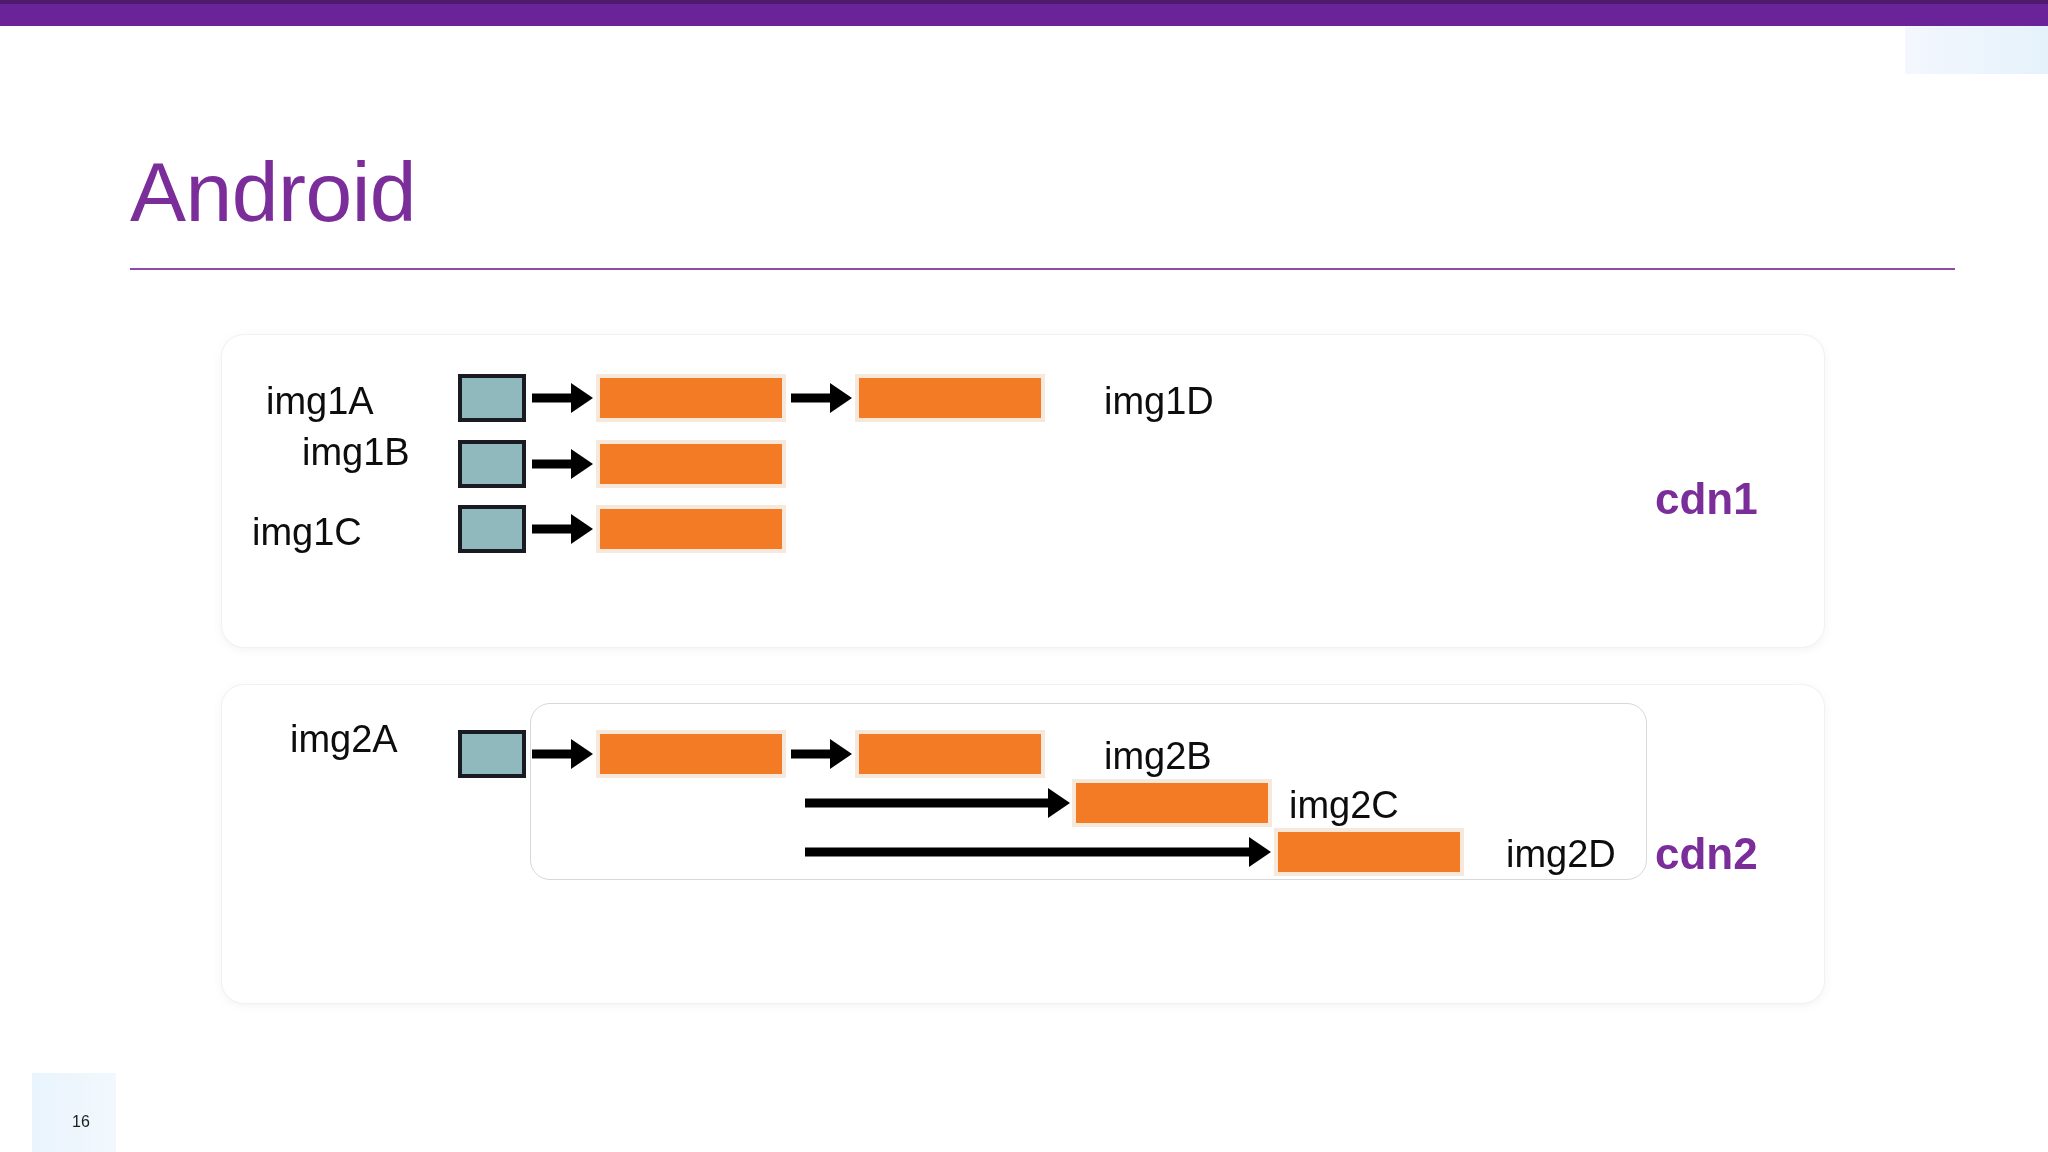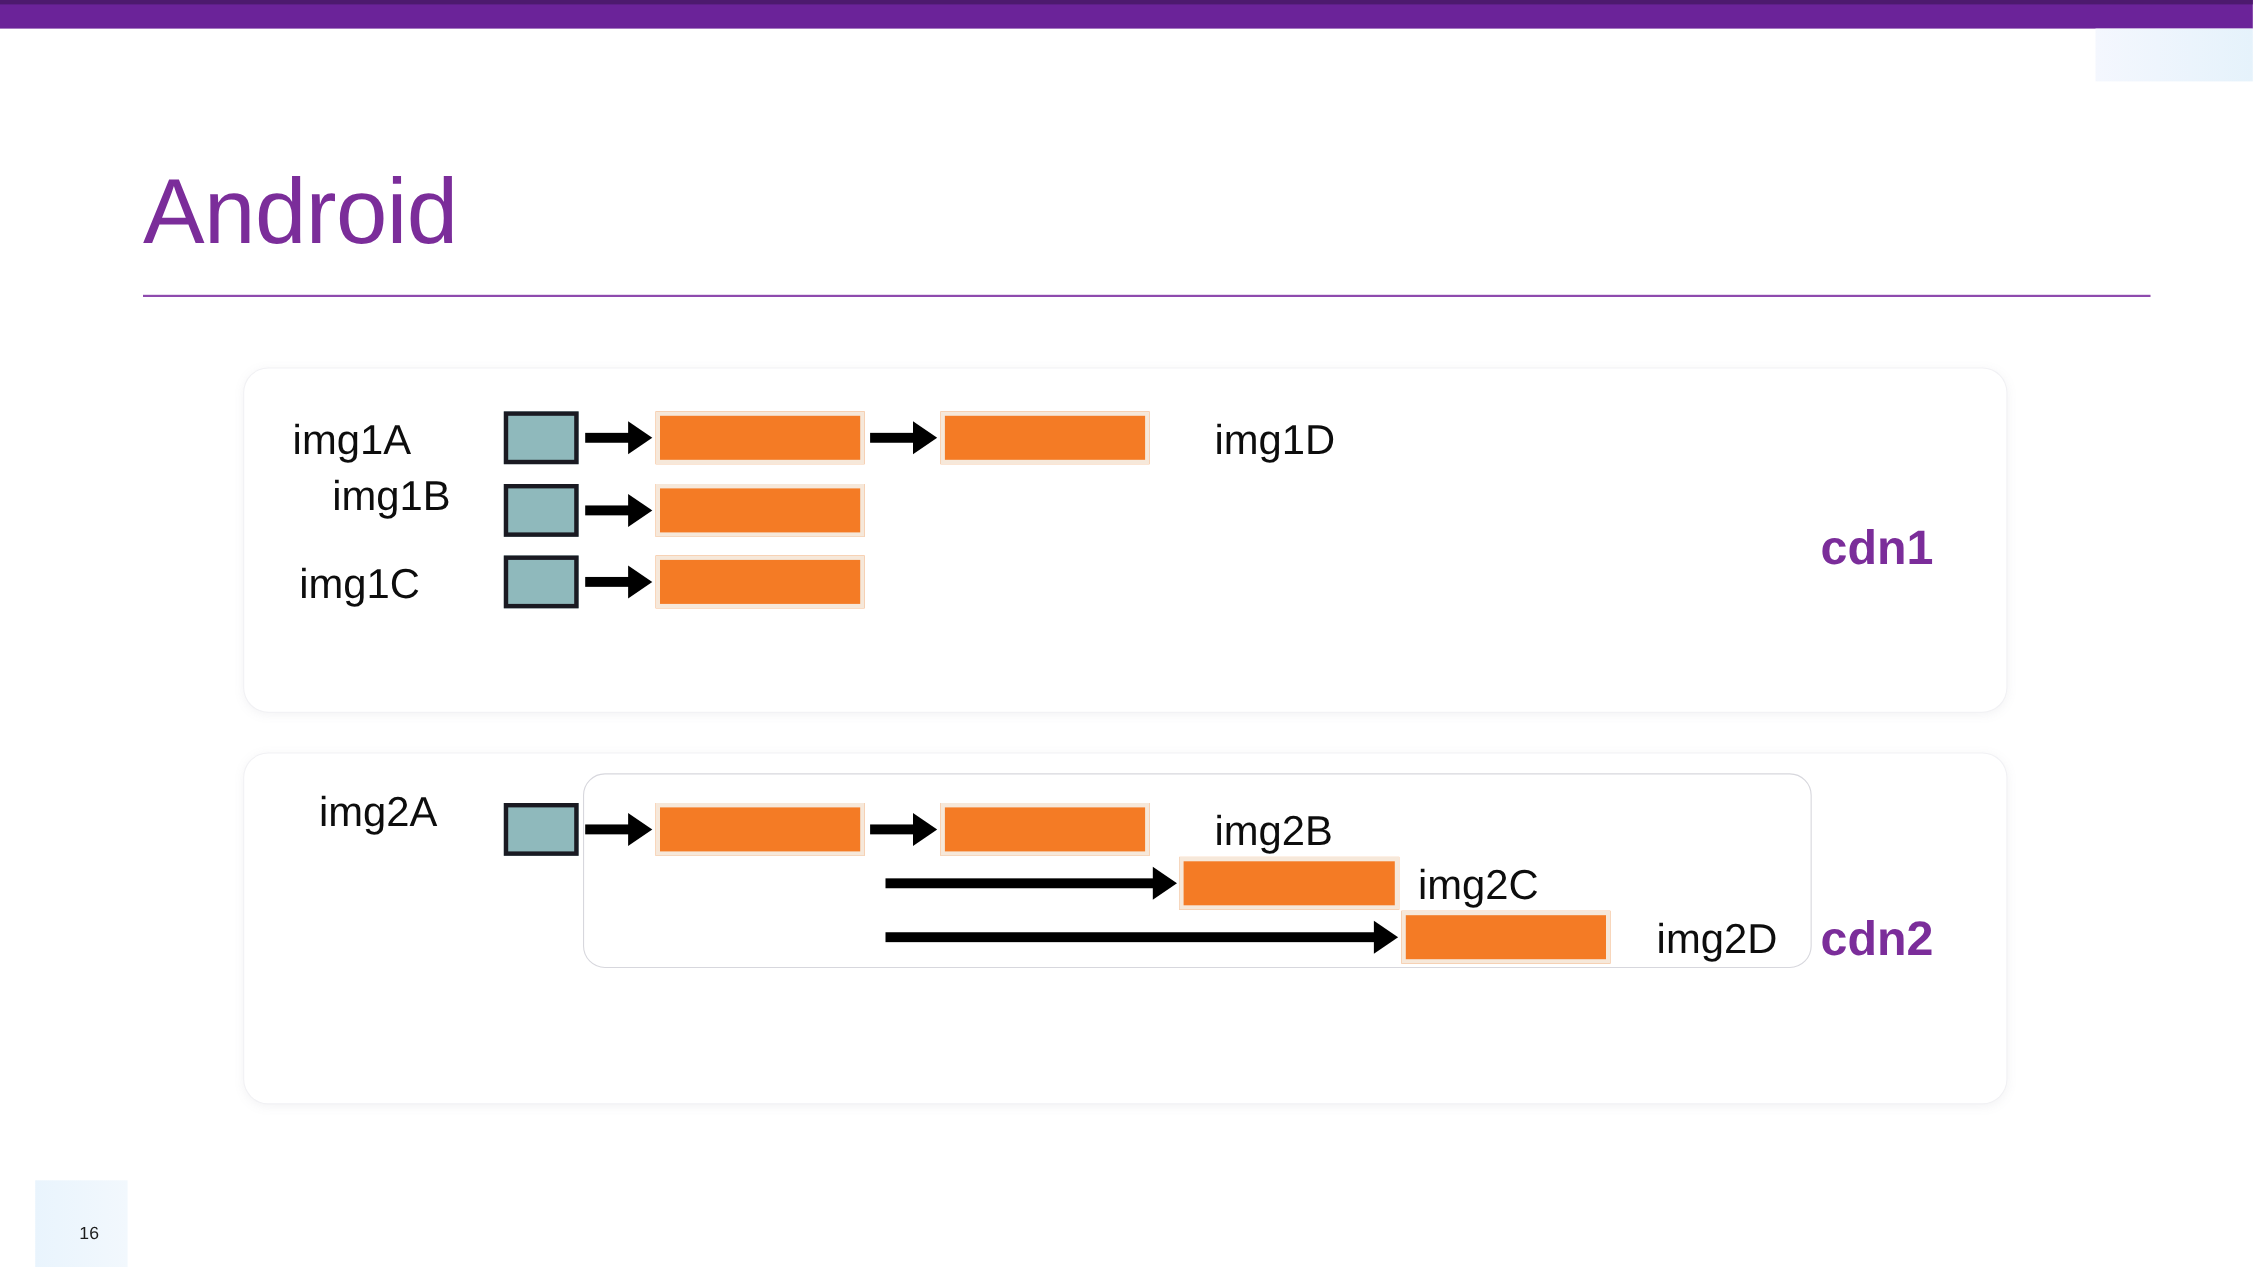--- a/index.html
+++ b/index.html
@@ -137,21 +137,21 @@
 <div id="bottom-left-deco"></div>
 <div id="page-number">16</div>
 
 <div id="slide-title">Android</div>
 <div id="title-rule"></div>
 
 <div class="panel" id="panel-cdn1"></div>
 
 <div class="label" style="left:266px; top:382px;">img1A</div>
 <div class="label" style="left:266px; top:433px;margin-left:36px;">img1B</div>
-<div class="label" style="left:272px; top:513px;">img1C</div>
+<div class="label" style="left:252px; top:513px;">img1C</div>
 
 <div class="teal-box" style="left:458px; top:374px; width:68px; height:48px;"></div>
 <div class="arrow" style="left:532px; top:398px; width:61px;">
   <div class="shaft" style="width:41px;"></div>
     <div class="head" style="left:39px;"></div>
 </div>
 <div class="orange-box" style="left:596px; top:374px; width:190px; height:48px;"></div>
 <div class="arrow" style="left:791px; top:398px; width:61px;">
   <div class="shaft" style="width:41px;"></div>
     <div class="head" style="left:39px;"></div>

